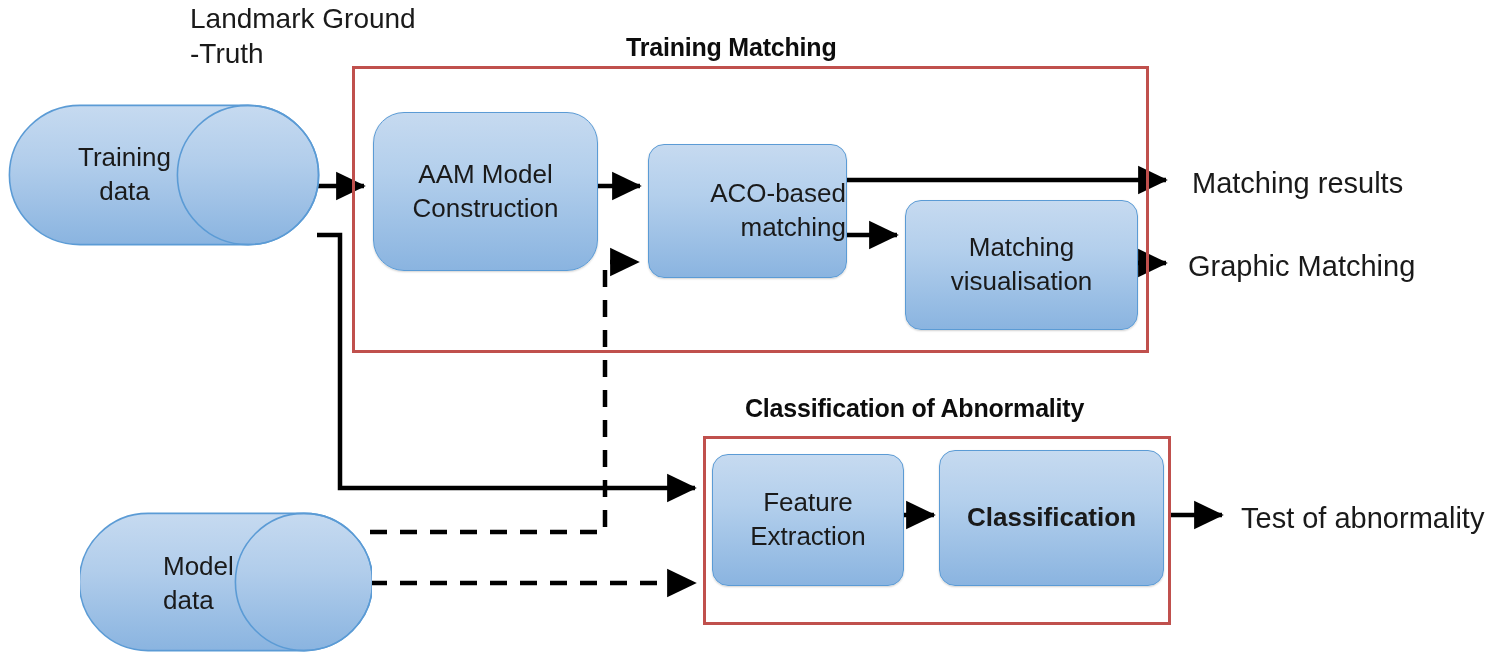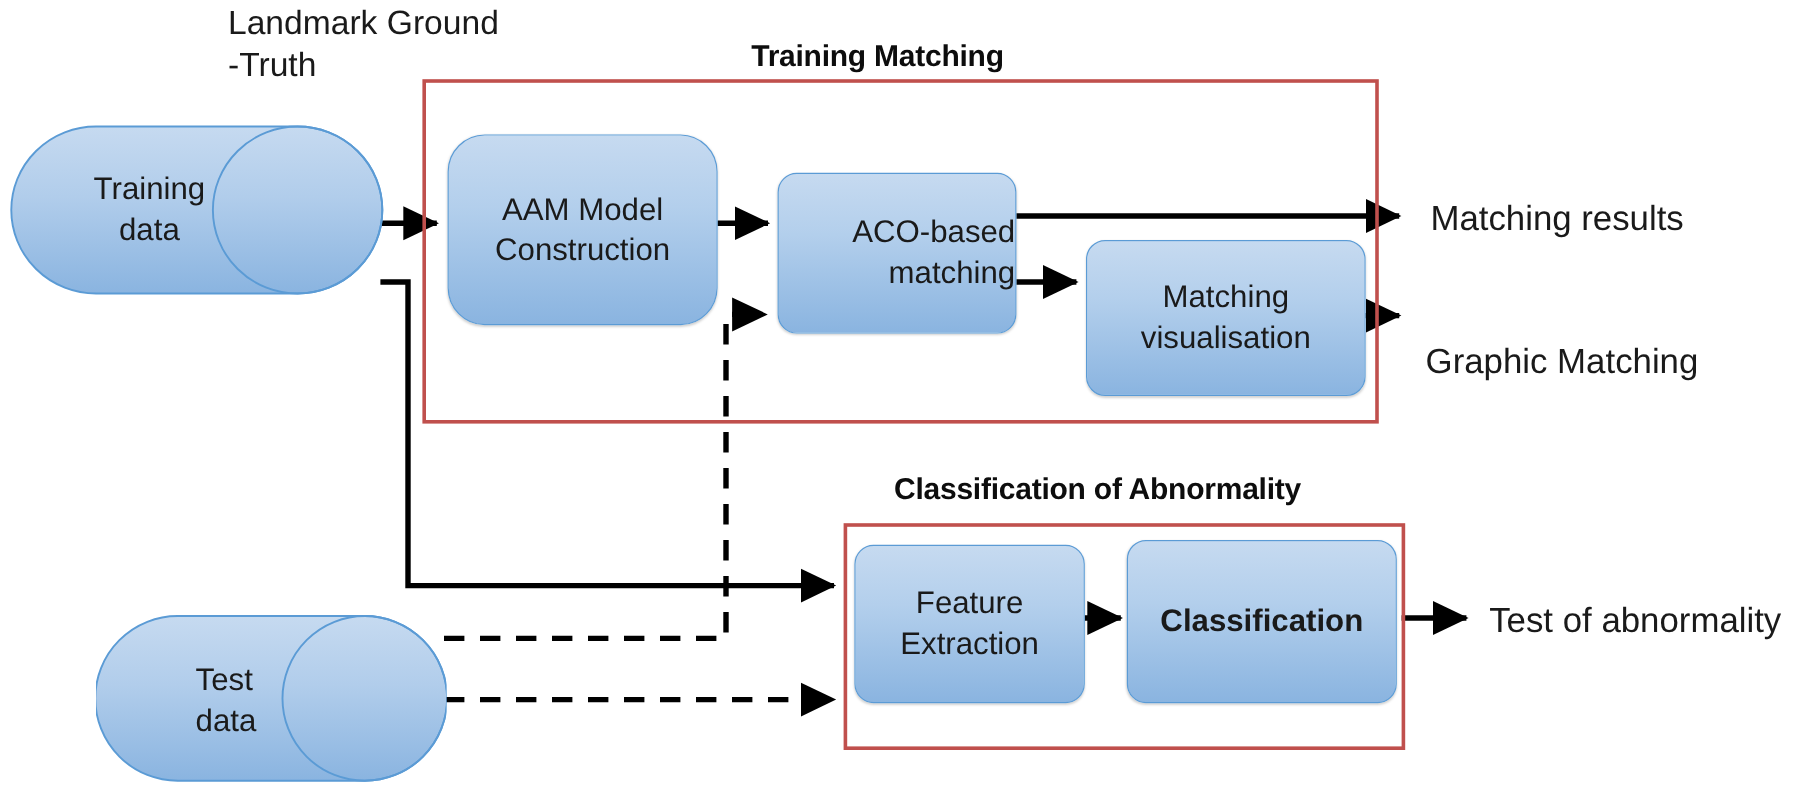--- a/index.html
+++ b/index.html
@@ -175,21 +175,21 @@
       <defs>
         <linearGradient id="cylGradB" x1="0" y1="0" x2="0" y2="1">
           <stop offset="0%" stop-color="#c6daf0"></stop>
           <stop offset="42%" stop-color="#b1cdeb"></stop>
           <stop offset="100%" stop-color="#8ab4e0"></stop>
         </linearGradient>
       </defs>
       <path d="M68,1.4 H224 A68.6,68.6 0 0 1 224,138.6 H68 A68.6,68.6 0 0 1 68,1.4 Z" fill="url(#cylGradB)" stroke="#5b9bd5" stroke-width="1.6"></path>
       <ellipse cx="224" cy="70" rx="68.6" ry="68.6" fill="none" stroke="#5b9bd5" stroke-width="1.6"></ellipse>
     </svg>
-    <span class="cyl-label" style="left:83px; top:38px;">Test
+    <span class="cyl-label" style="left:83px; top:38px;">Model
 data</span>
   </div>
 
   <div class="pbox" style="left:373px; top:112px; width:225px; height:159px;border-radius:31px;">
     <span class="pbox-label">AAM Model
 Construction</span>
   </div>
 
   <div class="pbox" style="left:648px; top:144px; width:199px; height:134px;text-align:right;">
     <span class="pbox-label">ACO-based
@@ -205,17 +205,17 @@
     <span class="pbox-label">Feature
 Extraction</span>
   </div>
 
   <div class="pbox" style="left:939px; top:450px; width:225px; height:136px;font-weight:bold;">
     <span class="pbox-label">Classification</span>
   </div>
 
   <div class="txt out-label" style="left:1192px; top:166px;">Matching results</div>
 
-  <div class="txt out-label" style="left:1188px; top:249px;margin-top:36px;">Graphic Matching</div>
+  <div class="txt out-label" style="left:1188px; top:249px;">Graphic Matching</div>
 
   <div class="txt out-label" style="left:1241px; top:501px;">Test of abnormality</div>
 
 </div>
 
 </body></html>

